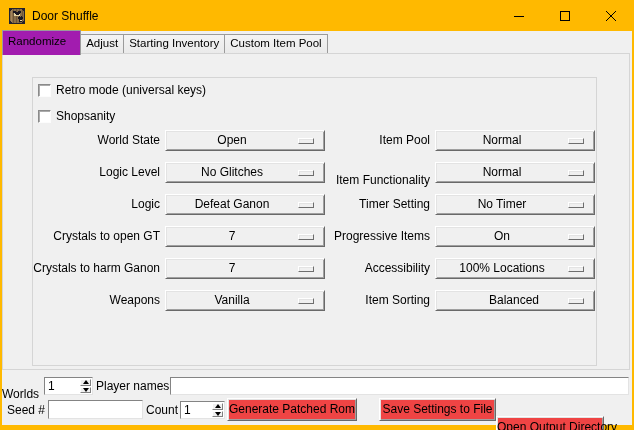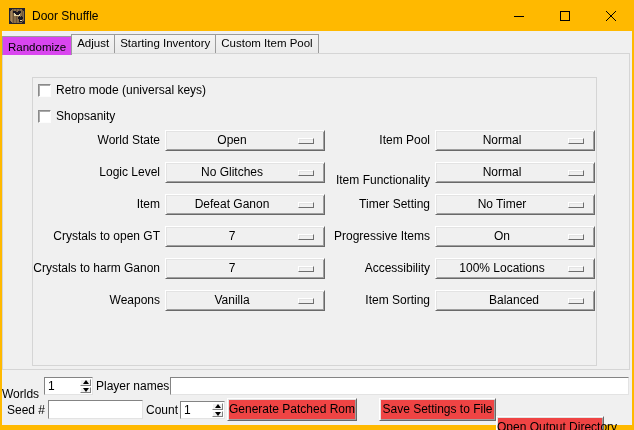--- a/index.html
+++ b/index.html
@@ -25,22 +25,22 @@
   .tabrow { position:absolute; display:flex; align-items:flex-end; z-index:2; }
   .tabrow-outer { left:0; top:0; height:23px; }
   .tabrow-inner { left:29px; top:24px; height:23px; }
   .tab {
     height:19px; margin-bottom:1px; padding:2px 5px 0 5px; font-size:11.5px;
     background:linear-gradient(#F3F3F3,#EAEAEA);
     border:1px solid #9B9B9B; border-bottom:none;
     margin-right:-1px; white-space:nowrap; z-index:2;
   }
   .tab.selected {
-    height:19px; margin-bottom:-1px; padding:4px 5px 0 5px;
-    background:#d946ef; position:relative; z-index:3;
+    height:25px; margin-bottom:-1px; padding:4px 14px 0 5px;
+    background:#a21caf; position:relative; z-index:3;
   }
   
   .check-row { position:absolute; display:flex; align-items:center; }
   .cb {
     width:13px; height:13px; background:#FFFFFF;
     border-top:1px solid #8A8A8A; border-left:1px solid #8A8A8A;
     border-bottom:1px solid #FCFCFC; border-right:1px solid #FCFCFC;
     box-shadow: inset 1px 1px 0 #ABABAB;
     flex:0 0 auto;
   }
@@ -160,21 +160,21 @@
     </div>
     <div class="check-row" style="left:36px; top:78px;">
       <div class="cb"></div>
       <span class="cb-label">Shopsanity</span>
     </div>
 
     <div class="opt-label" style="left:8px;  top:99px;">World State</div>
     <div class="menubtn" style="left:163px; top:99px;"><span>Open</span><span class="ind"></span></div>
     <div class="opt-label" style="left:8px;  top:131px;">Logic Level</div>
     <div class="menubtn" style="left:163px; top:131px;"><span>No Glitches</span><span class="ind"></span></div>
-    <div class="opt-label" style="left:8px;  top:163px;">Item</div>
+    <div class="opt-label" style="left:8px;  top:163px;">Logic</div>
     <div class="menubtn" style="left:163px; top:163px;"><span>Defeat Ganon</span><span class="ind"></span></div>
     <div class="opt-label" style="left:8px;  top:195px;">Crystals to open GT</div>
     <div class="menubtn" style="left:163px; top:195px;"><span>7</span><span class="ind"></span></div>
     <div class="opt-label" style="left:8px;  top:227px;">Crystals to harm Ganon</div>
     <div class="menubtn" style="left:163px; top:227px;"><span>7</span><span class="ind"></span></div>
     <div class="opt-label" style="left:8px;  top:259px;">Weapons</div>
     <div class="menubtn" style="left:163px; top:259px;"><span>Vanilla</span><span class="ind"></span></div>
 
     <div class="opt-label" style="left:278px; top:99px;">Item Pool</div>
     <div class="menubtn" style="left:433px; top:99px;"><span>Normal</span><span class="ind"></span></div>

